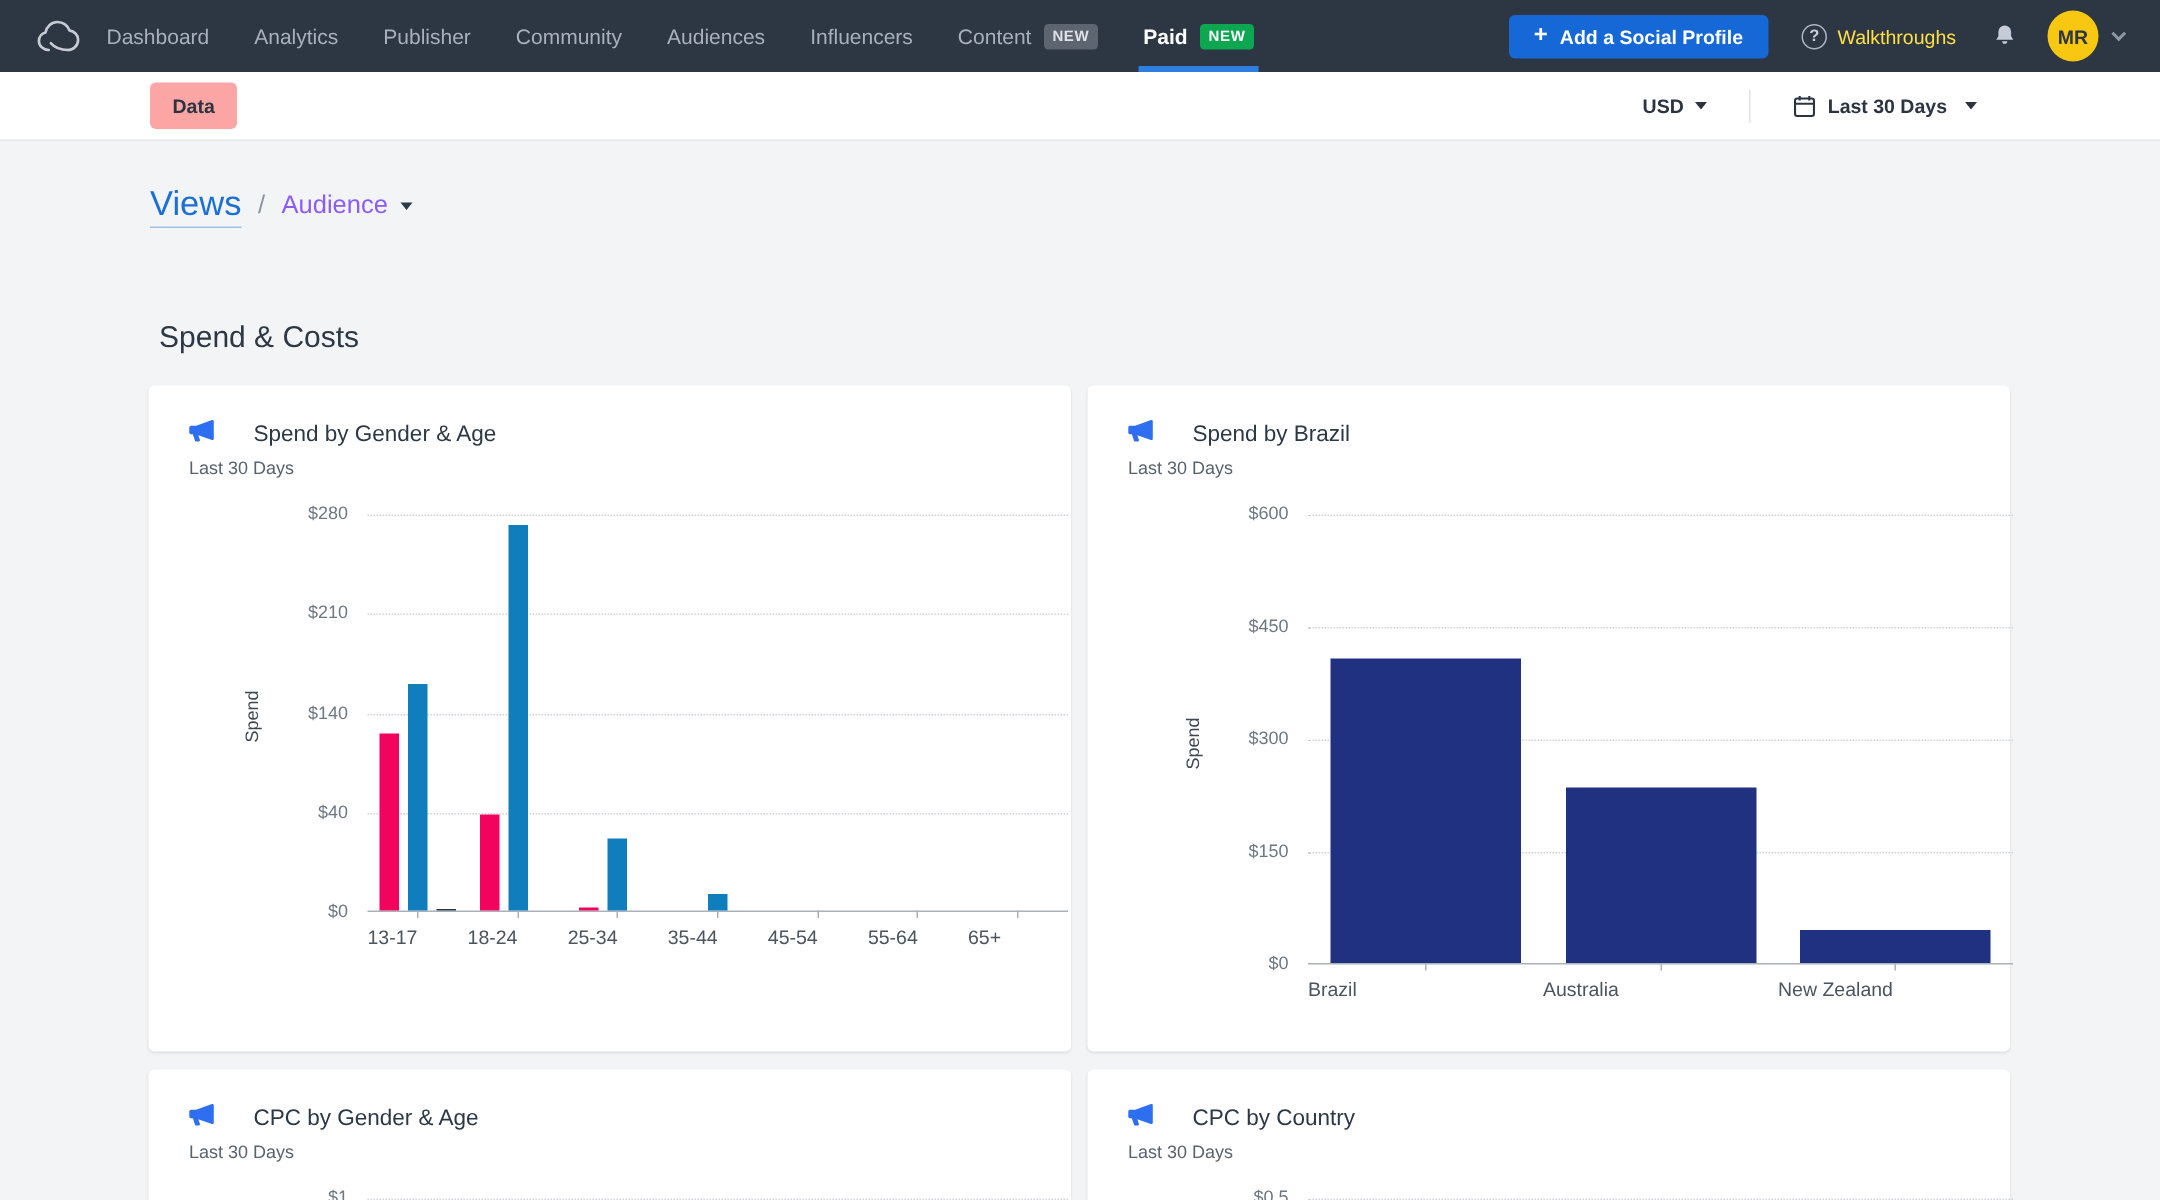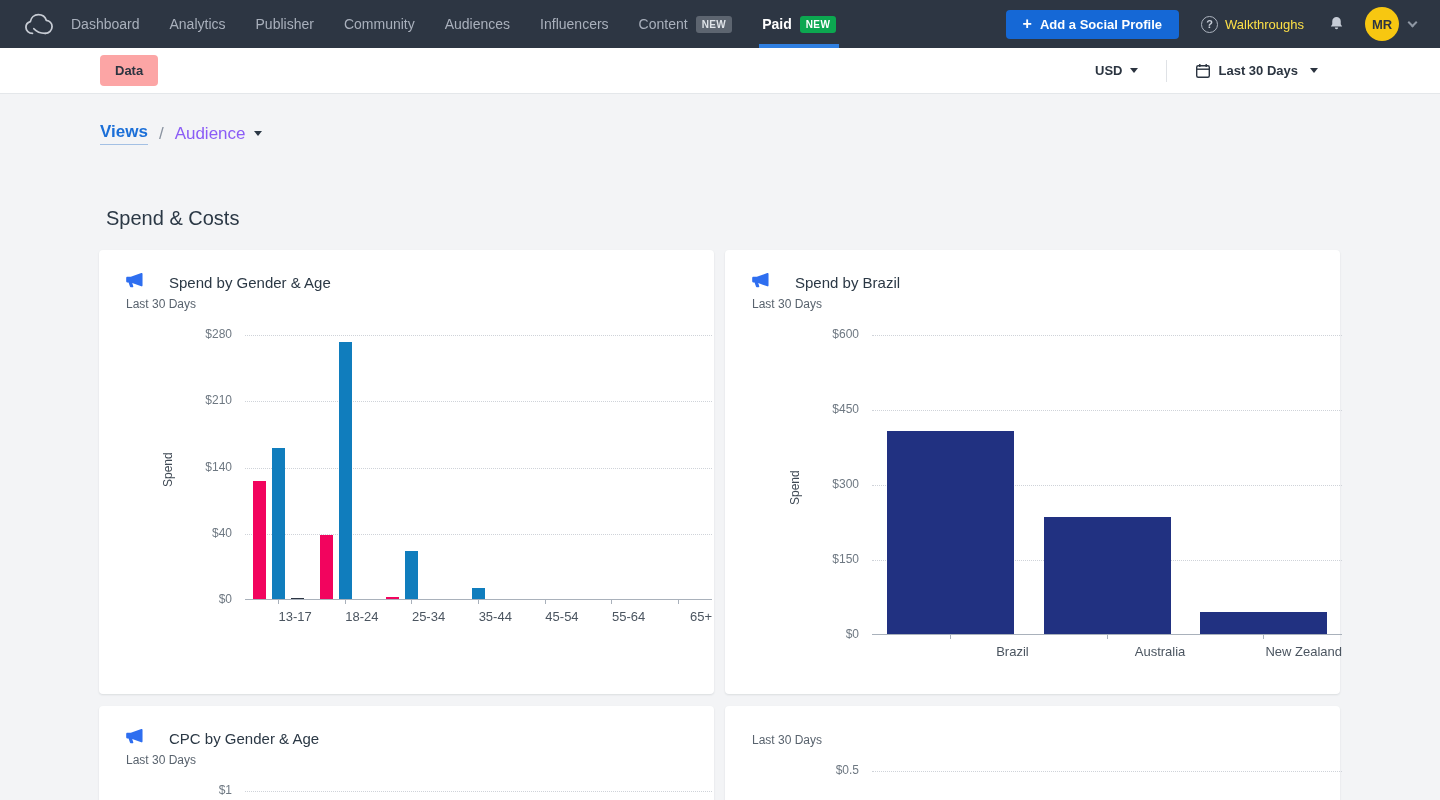--- a/index.html
+++ b/index.html
@@ -44,21 +44,21 @@
   .subbar-right { margin-left:auto; margin-right:122px; display:flex; align-items:center; }
   .dd { display:flex; align-items:center; font-size:13px; font-weight:bold; color:#2b3440;
         cursor:pointer; }
   .caret { width:0; height:0; border-left:4px solid transparent; border-right:4px solid transparent;
            border-top:5px solid #2b3440; display:inline-block; margin-left:7px; }
   .vdiv { width:1px; height:22px; background:#dfe2e6; margin:0 28px; }
   .cal { margin-right:8px; display:flex; }
 
   
   .breadcrumb { margin:28px 0 0 100px; display:flex; align-items:center; }
-  .bc-link { color:#1b6fd8; font-size:17px; font-weight:bold; border-bottom:1px solid #a3c0e4;
+  .bc-link { color:#1b6fd8; font-size:23px; font-weight:normal; border-bottom:1px solid #a3c0e4;
              padding-bottom:2px; cursor:pointer; }
   .bc-sep { color:#8a93a0; font-size:17px; margin:0 11px; }
   .bc-cur { color:#8b5cf6; font-size:17px; cursor:pointer; display:flex; align-items:center; }
   .bc-cur .caret { border-top-color:#2b3845; margin-left:8px; }
 
   .section-title { margin:62px 0 20px 106px; font-size:20px; font-weight:500; color:#2b3845; }
 
   .grid { margin:0 100px 0 99px; display:grid; grid-template-columns:615px 615px;
           column-gap:11px; row-gap:12px; grid-auto-rows:444px; }
   .card { background:#fff; border-radius:4px; box-shadow:0 1px 2px rgba(44,54,67,.12);
@@ -77,21 +77,21 @@
   .ylabel { position:absolute; left:-84px; top:calc(50% + 20px); transform:rotate(-90deg);
             transform-origin:left top; font-size:12px; color:#3f4954; white-space:nowrap; }
   .groups { position:absolute; left:0; right:0; top:0; bottom:0; display:flex;
             align-items:flex-end; }
   .group { flex:1; display:flex; justify-content:center; align-items:flex-end; }
   .bar { flex:none; }
   .tickrow { position:absolute; top:100%; left:0; right:0; display:flex; }
   .tickcell { flex:1; display:flex; justify-content:center; }
   .tickmark { width:1px; height:5px; background:#a9b1bb; }
   .xrow { position:absolute; top:calc(100% + 10px); left:0; right:0; display:flex; }
-  .xcell { flex:1; text-align:right; font-size:13px; color:#4b5560; }
+  .xcell { flex:1; text-align:left; font-size:13px; color:#4b5560; }
   .legend { display:flex; margin:40px 0 0 50px; }
   .legend-item { display:flex; align-items:center; width:140px; }
   .swatch { width:15px; height:15px; margin-right:8px; }
   .legend-label { font-size:13px; color:#2b3845; }
 </style>
 </head>
 <body>
 
 <header class="topnav">
   <span class="logo">
@@ -330,20 +330,28 @@
     <div class="card-subtitle">Last 30 Days</div>
     <div class="chart-body">
         <div class="plot" style="margin-left: 119px; width: 467px; height: 265px;">
           <div class="gridline" style="top: 0px;"></div>
           <div class="ytick" style="top: -8px;">$1</div>
         </div>
       </div>
   </section>
 
   <section class="card">
+    <div class="card-header">
+      <span>
+        <svg width="17" height="16" viewBox="0 0 18 16" fill="#2e6ef0">
+          <path d="M16.2 0.6 5.1 4.6H1.5C.8 4.6.2 5.2.2 5.9v3.5c0 .7.6 1.3 1.3 1.3h1.2l1.5 4.3c.1.4.5.7.9.7h1.8c.6 0 1-.6.8-1.2l-1.1-3.2 9.6 3.4c.6.2 1.3-.2 1.3-.9V1.5c0-.7-.7-1.1-1.3-.9z"></path>
+        </svg>
+      </span>
+      <h3 class="card-title">CPC by Country</h3>
+    </div>
     <div class="card-subtitle">Last 30 Days</div>
     <div class="chart-body">
         <div class="plot" style="margin-left: 120px; width: 470px; height: 300px;">
           <div class="gridline" style="top: 0px;"></div>
           <div class="ytick" style="top: -8px;">$0.5</div>
         </div>
       </div>
   </section>
 
 </main>

